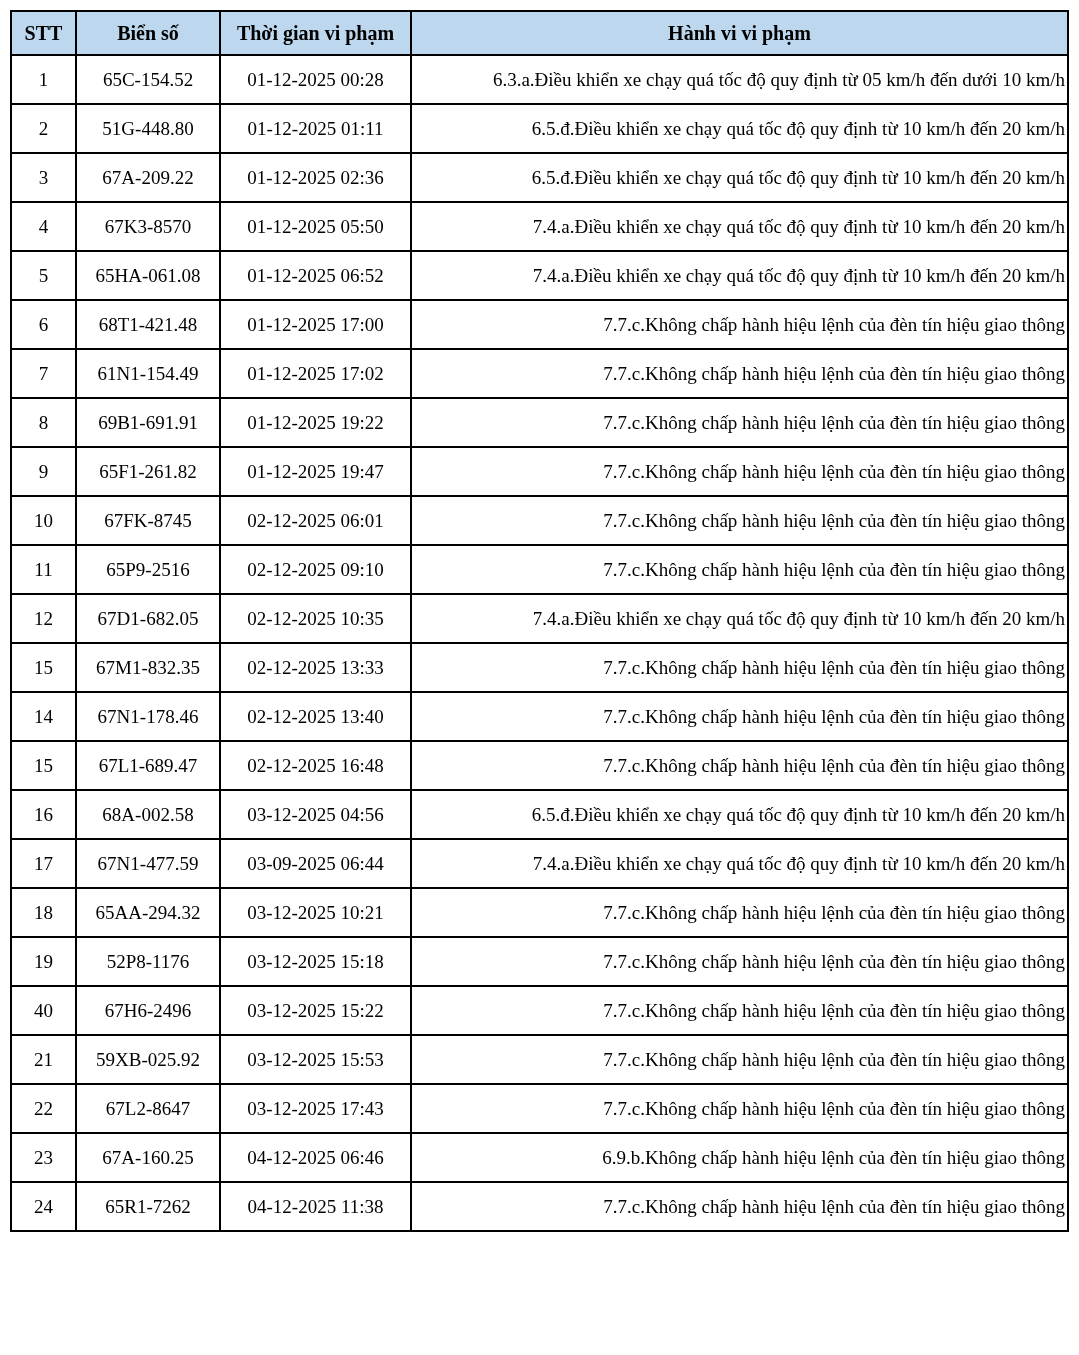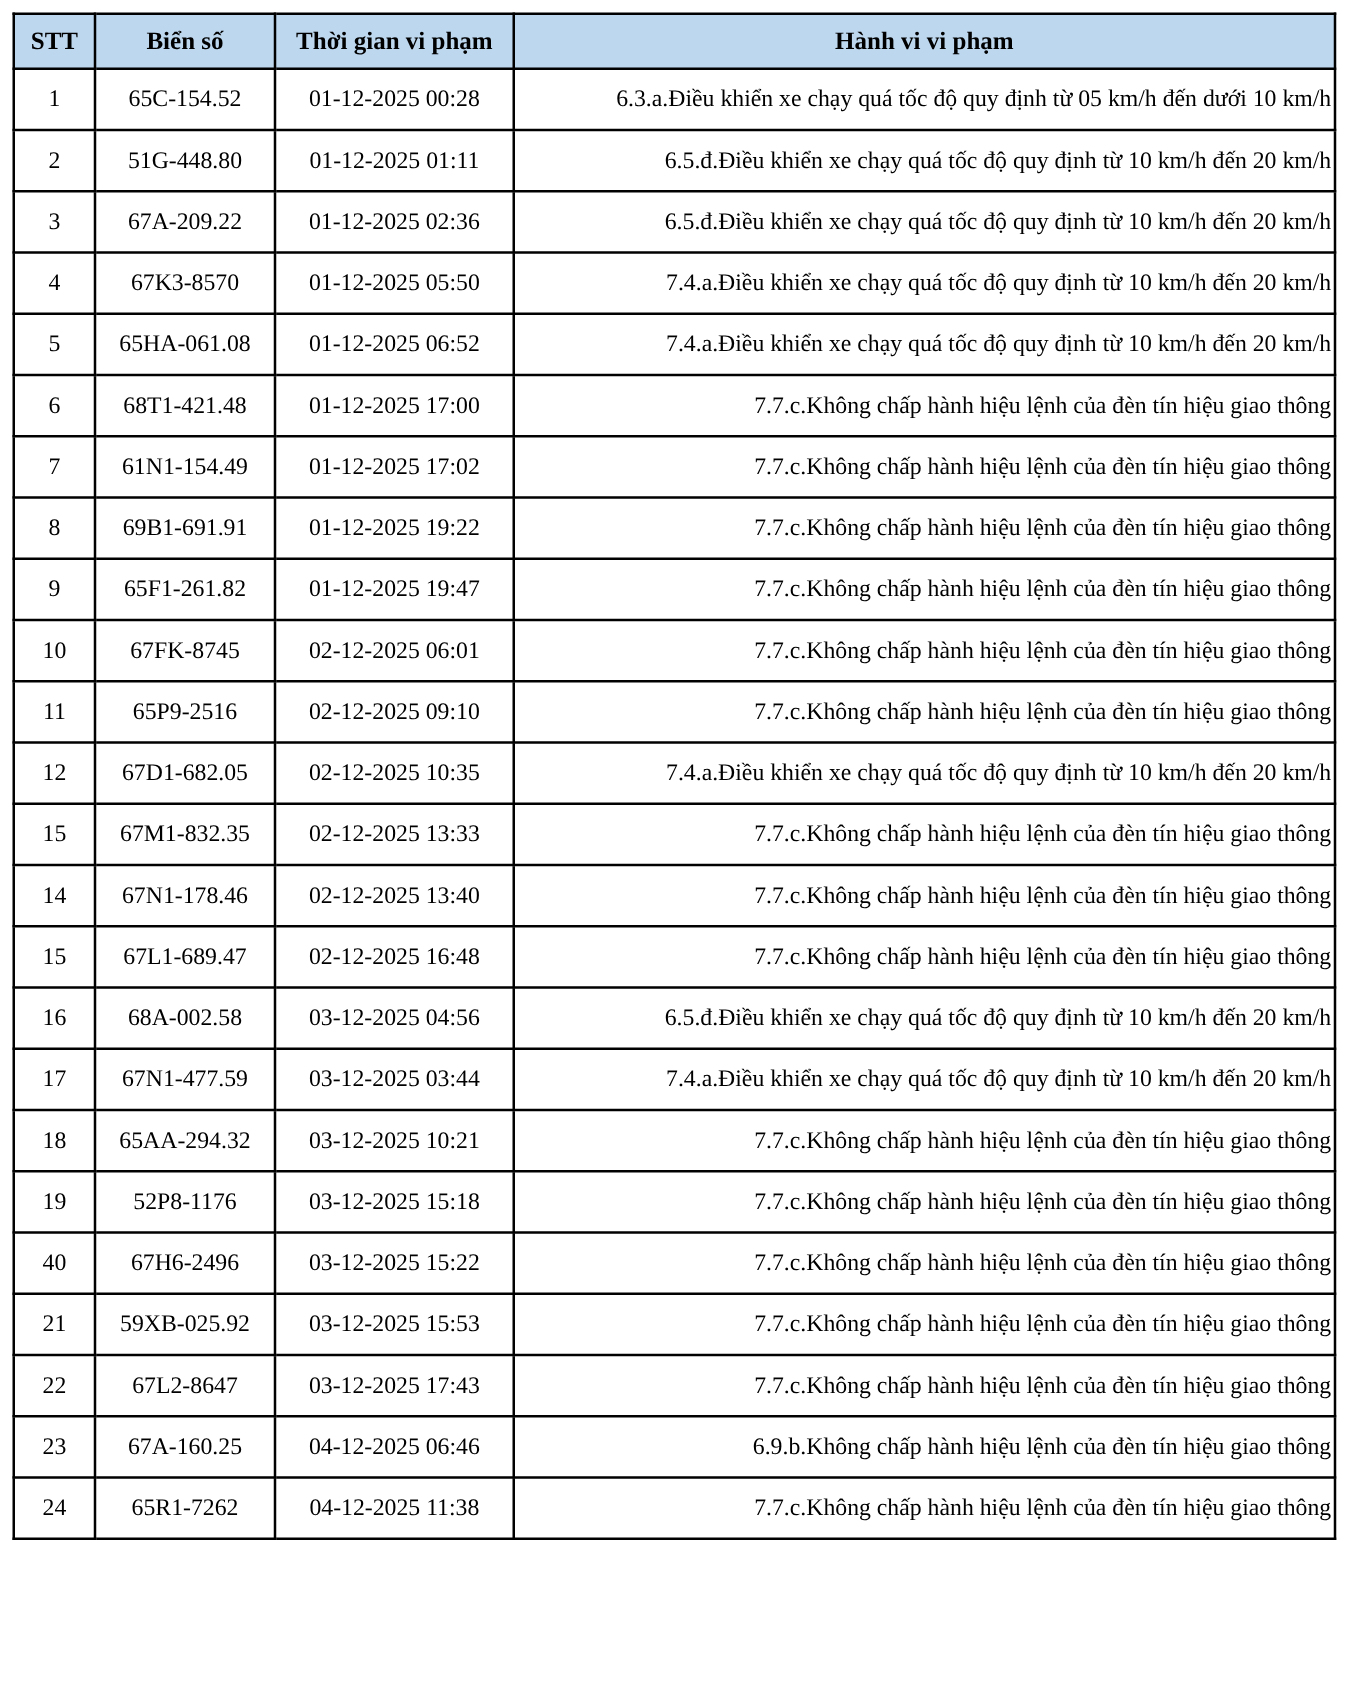--- a/index.html
+++ b/index.html
@@ -156,21 +156,21 @@
         </tr>
         <tr>
           <td class="center">16</td>
           <td class="center">68A-002.58</td>
           <td class="center">03-12-2025 04:56</td>
           <td class="left">6.5.đ.Điều khiển xe chạy quá tốc độ quy định từ 10 km/h đến 20 km/h</td>
         </tr>
         <tr>
           <td class="center">17</td>
           <td class="center">67N1-477.59</td>
-          <td class="center">03-12-2025 03:44</td>
+          <td class="center">03-09-2025 06:44</td>
           <td class="left">7.4.a.Điều khiển xe chạy quá tốc độ quy định từ 10 km/h đến 20 km/h</td>
         </tr>
         <tr>
           <td class="center">18</td>
           <td class="center">65AA-294.32</td>
           <td class="center">03-12-2025 10:21</td>
           <td class="left">7.7.c.Không chấp hành hiệu lệnh của đèn tín hiệu giao thông</td>
         </tr>
         <tr>
           <td class="center">19</td>

